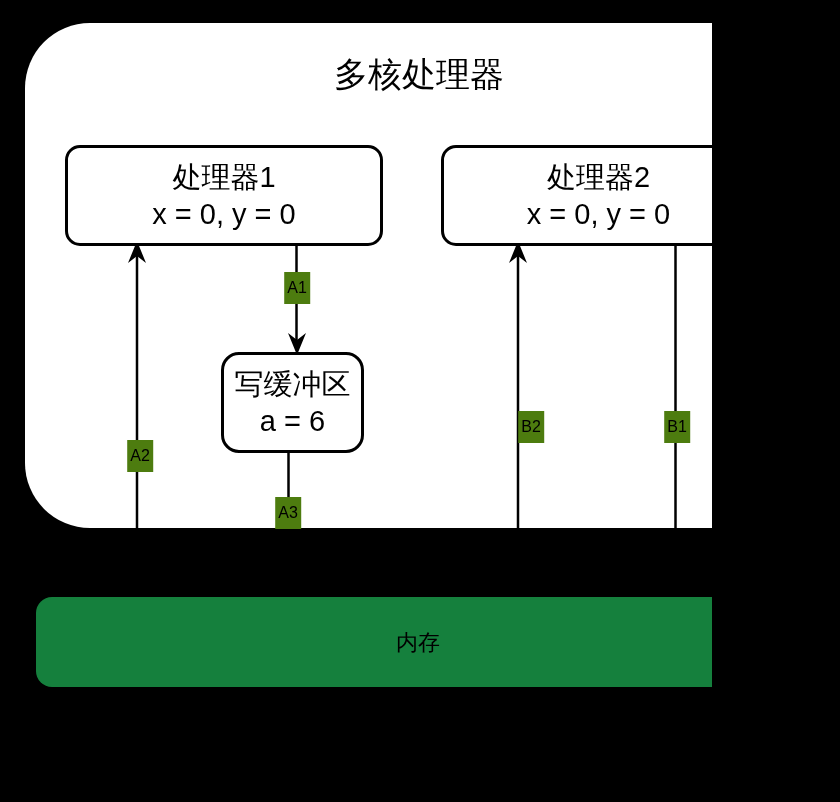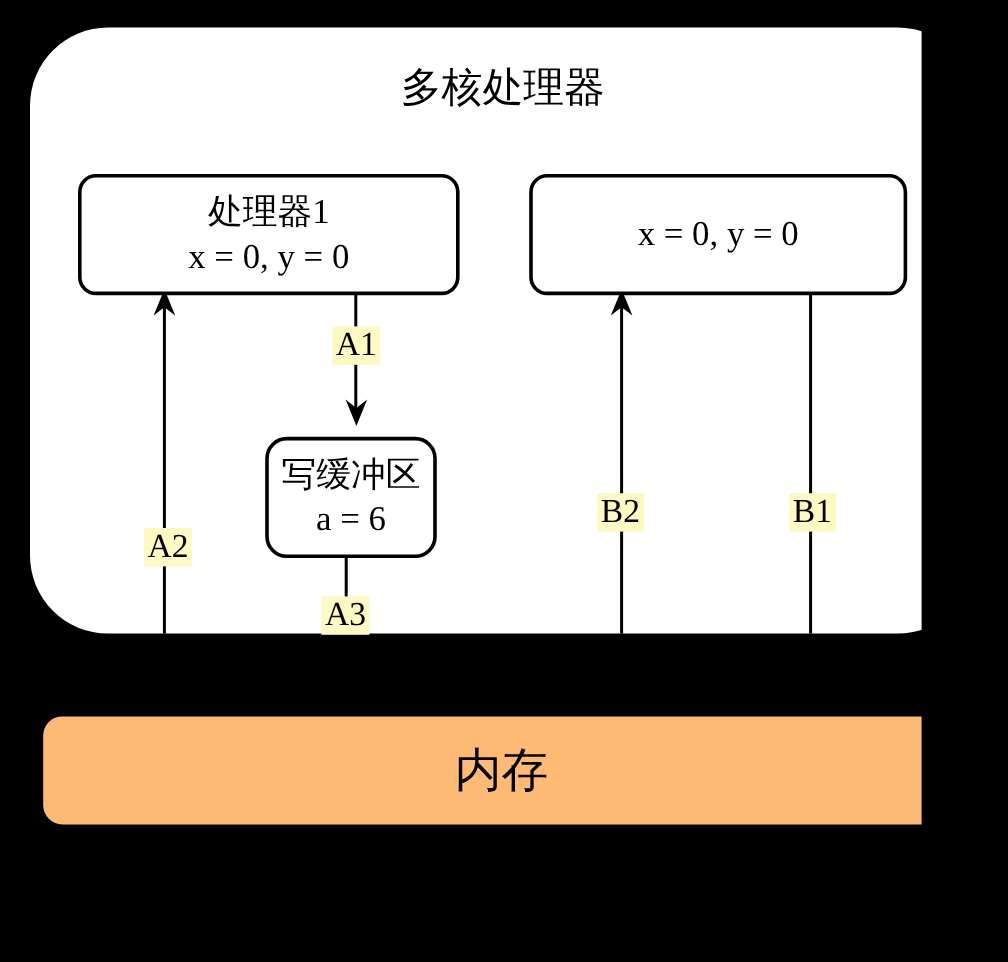--- a/index.html
+++ b/index.html
@@ -2,24 +2,24 @@
 <html><head>
 <meta charset="utf-8">
 <style>
   html, body {
     margin: 0;
     padding: 0;
     background: #000000;
   }
   .canvas {
     position: relative;
-    width: 768px;
+    width: 712px;
     height: 802px;
     background: #000000;
-    font-family: Liberation Serif, serif;
+    font-family: Liberation Sans, sans-serif;
     color: #000000;
     overflow: hidden;
   }
   .outer-box {
     position: absolute;
     left: 25px;
     top: 23px;
     width: 788px;
     height: 505px;
     background: #ffffff;
@@ -50,50 +50,50 @@
     display: flex;
     flex-direction: column;
     align-items: center;
     justify-content: center;
     text-align: center;
     font-size: 29px;
     line-height: 37px;
   }
   .node-p1 { left: 65px;  top: 145px; width: 312px; height: 95px; }
   .node-p2 { left: 441px; top: 145px; width: 309px; height: 95px; }
-  .node-wb { left: 221px; top: 364px; width: 137px; height: 95px; border-radius: 18px; }
+  .node-wb { left: 221px; top: 352px; width: 137px; height: 95px; border-radius: 18px; }
   .node-mem {
     position: absolute;
     left: 36px;
     top: 597px;
     width: 764px;
     height: 90px;
-    background: #fdba74;
+    background: #15803d;
     border-radius: 16px;
     display: flex;
     flex-direction: column;
     align-items: center;
     justify-content: center;
     text-align: center;
-    font-size: 39px;
+    font-size: 22px;
     line-height: 37px;
   }
   .edge-label {
     position: absolute;
     transform: translate(-50%, -50%);
-    background: #fef9c3;
-    font-size: 28px;
+    background: #4d7c0f;
+    font-size: 16px;
     line-height: 30px;
     padding: 1px 3px;
     white-space: nowrap;
   }
   .lbl-a1 { left: 297px; top: 288px; }
   .lbl-a2 { left: 140px; top: 408px; margin-top: 48px; }
   .lbl-a3 { left: 288px; top: 513px; }
-  .lbl-b2 { left: 517px; top: 427px; }
+  .lbl-b2 { left: 531px; top: 427px; }
   .lbl-b1 { left: 677px; top: 427px; }
 </style>
 </head>
 <body>
 
 <div class="canvas">
 
   <div class="outer-box"></div>
   <div class="outer-title">多核处理器</div>
 
@@ -113,20 +113,21 @@
 
     <line x1="675.5" y1="238" x2="675.5" y2="528" stroke="#000000" stroke-width="2.5"></line>
   </svg>
 
   <div class="node node-p1">
     <div>处理器1</div>
     <div>x = 0, y = 0</div>
   </div>
 
   <div class="node node-p2">
+    <div>处理器2</div>
     <div>x = 0, y = 0</div>
   </div>
 
   <div class="node node-wb">
     <div>写缓冲区</div>
     <div>a = 6</div>
   </div>
 
   <div class="node-mem">
     <div>内存</div>

